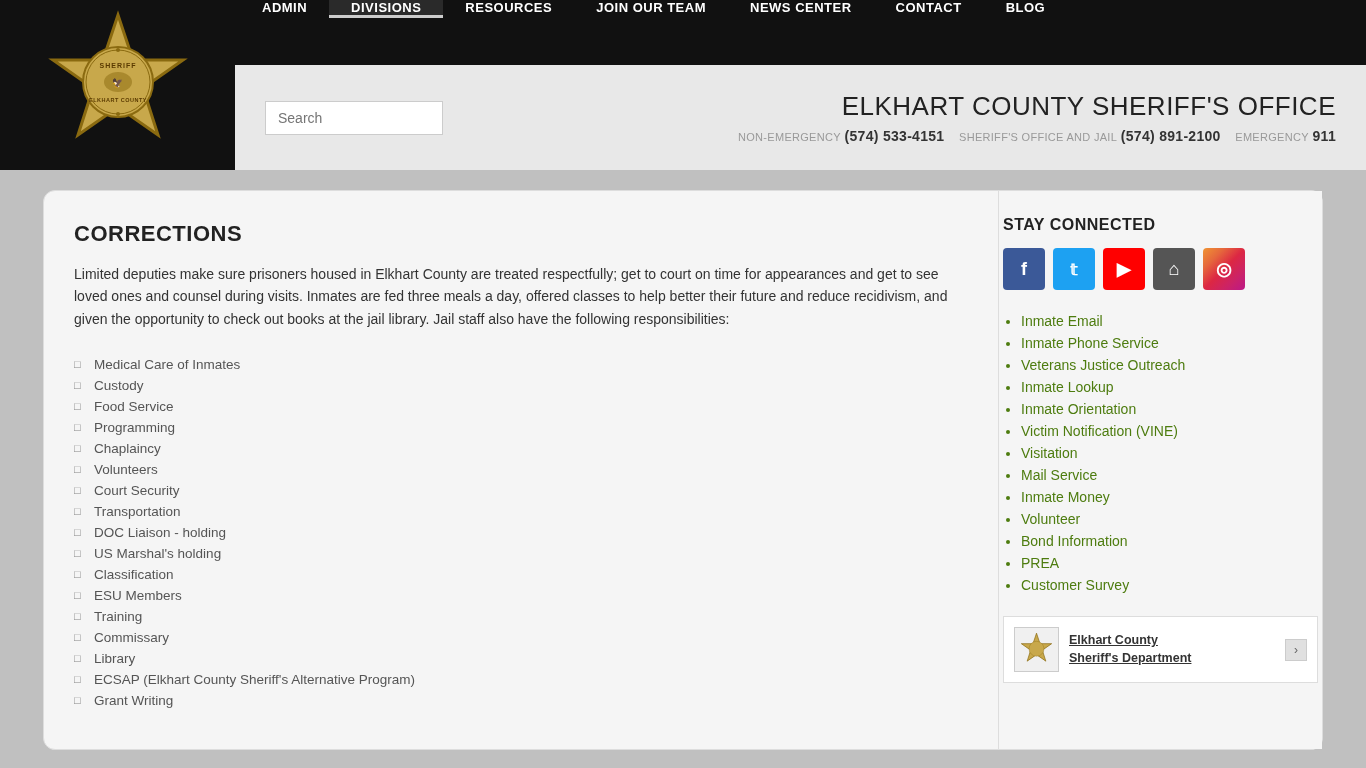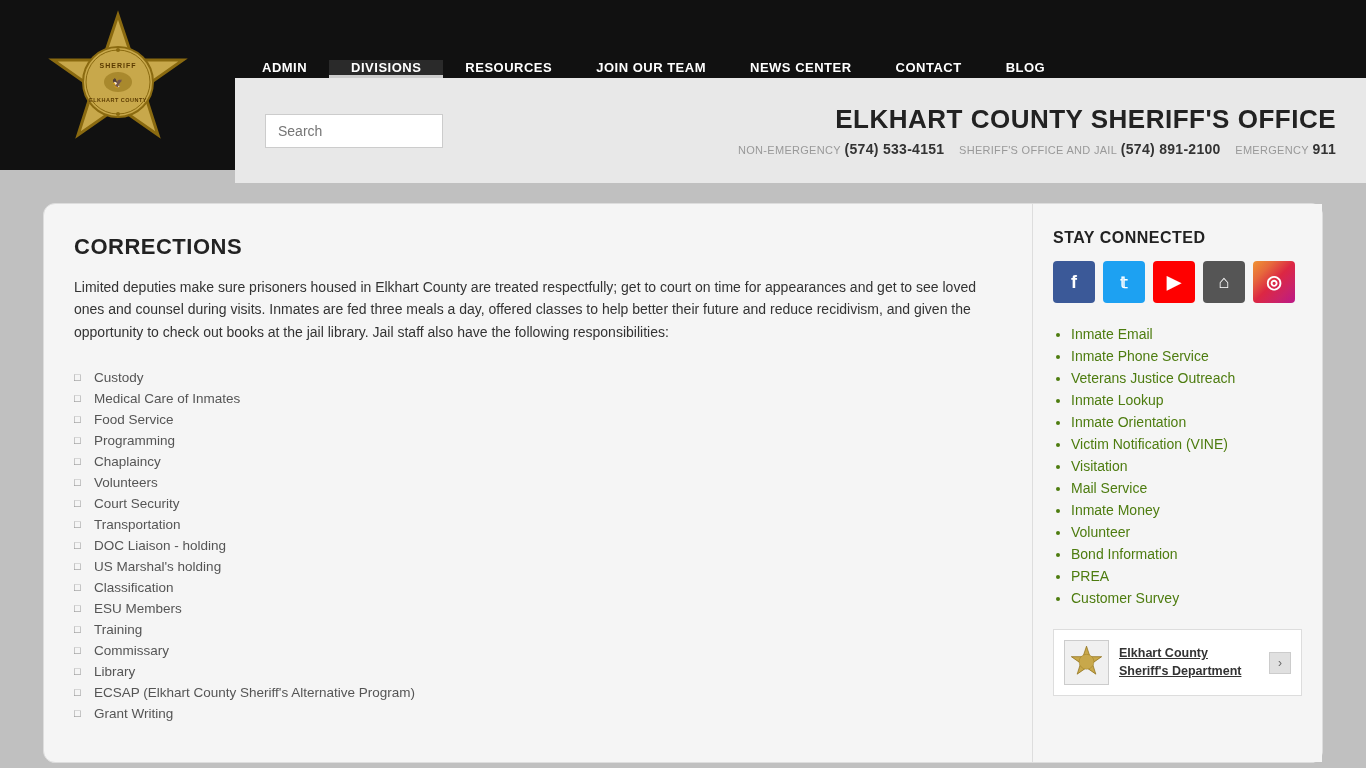--- a/index.html
+++ b/index.html
@@ -2,22 +2,22 @@
 <html><head>
   <meta charset="utf-8">
   <style>
     * { margin: 0; padding: 0; box-sizing: border-box; }
     body { font-family: Arial, sans-serif; background: #c0c0c0; min-height: 768px; }
 
     
     .top-nav {
       background: #111;
       display: flex;
-      align-items: flex-end;
-      height: 78px;
+      align-items: flex-start;
+      height: 65px;
       padding-left: 240px;
     }
     .nav-item {
       color: #fff;
       font-weight: bold;
       font-size: 13px;
       letter-spacing: 0.5px;
       text-transform: uppercase;
       padding: 0 22px;
       display: flex;
@@ -63,21 +63,21 @@
       font-size: 14px;
       width: 178px;
       color: #888;
       outline: none;
     }
     .office-info {
       text-align: right;
     }
     .office-title {
       font-size: 26px;
-      font-weight: 700;
+      font-weight: 400;
       color: #222;
       text-transform: uppercase;
       letter-spacing: 0.5px;
     }
     .phone-line {
       font-size: 12px;
       color: #888;
       margin-top: 6px;
       letter-spacing: 0.3px;
     }
@@ -140,22 +140,22 @@
       content: '□';
       position: absolute;
       left: 0;
       color: #888;
       font-size: 11px;
       top: 4px;
     }
 
     
     .right-sidebar {
-      width: 290px;
-      padding: 25px 20px;
+      width: 324px;
+      padding: 25px 4px;
       border-left: 1px solid #ddd;
       background: #f5f5f5;
     }
     .stay-connected-title {
       font-size: 16px;
       font-weight: 900;
       color: #222;
       text-transform: uppercase;
       margin-bottom: 14px;
       letter-spacing: 0.5px;
@@ -285,22 +285,22 @@
   </div>
 </div>
 
 <div class="content-wrapper">
   <div class="main-card">
 
     <div class="left-content">
       <h1 class="section-title">CORRECTIONS</h1>
       <p class="section-desc">Limited deputies make sure prisoners housed in Elkhart County are treated respectfully; get to court on time for appearances and get to see loved ones and counsel during visits. Inmates are fed three meals a day, offered classes to help better their future and reduce recidivism, and given the opportunity to check out books at the jail library. Jail staff also have the following responsibilities:</p>
       <ul class="corrections-list" id="corrections-list">
-      <li>Custody</li>
-          <li>Medical Care of Inmates</li>
+      <li>Medical Care of Inmates</li>
+          <li>Custody</li>
           <li>Food Service</li>
           <li>Programming</li>
           <li>Chaplaincy</li>
           <li>Volunteers</li>
           <li>Court Security</li>
           <li>Transportation</li>
           <li>DOC Liaison - holding</li>
           <li>US Marshal's holding</li>
           <li>Classification</li>
           <li>ESU Members</li>

